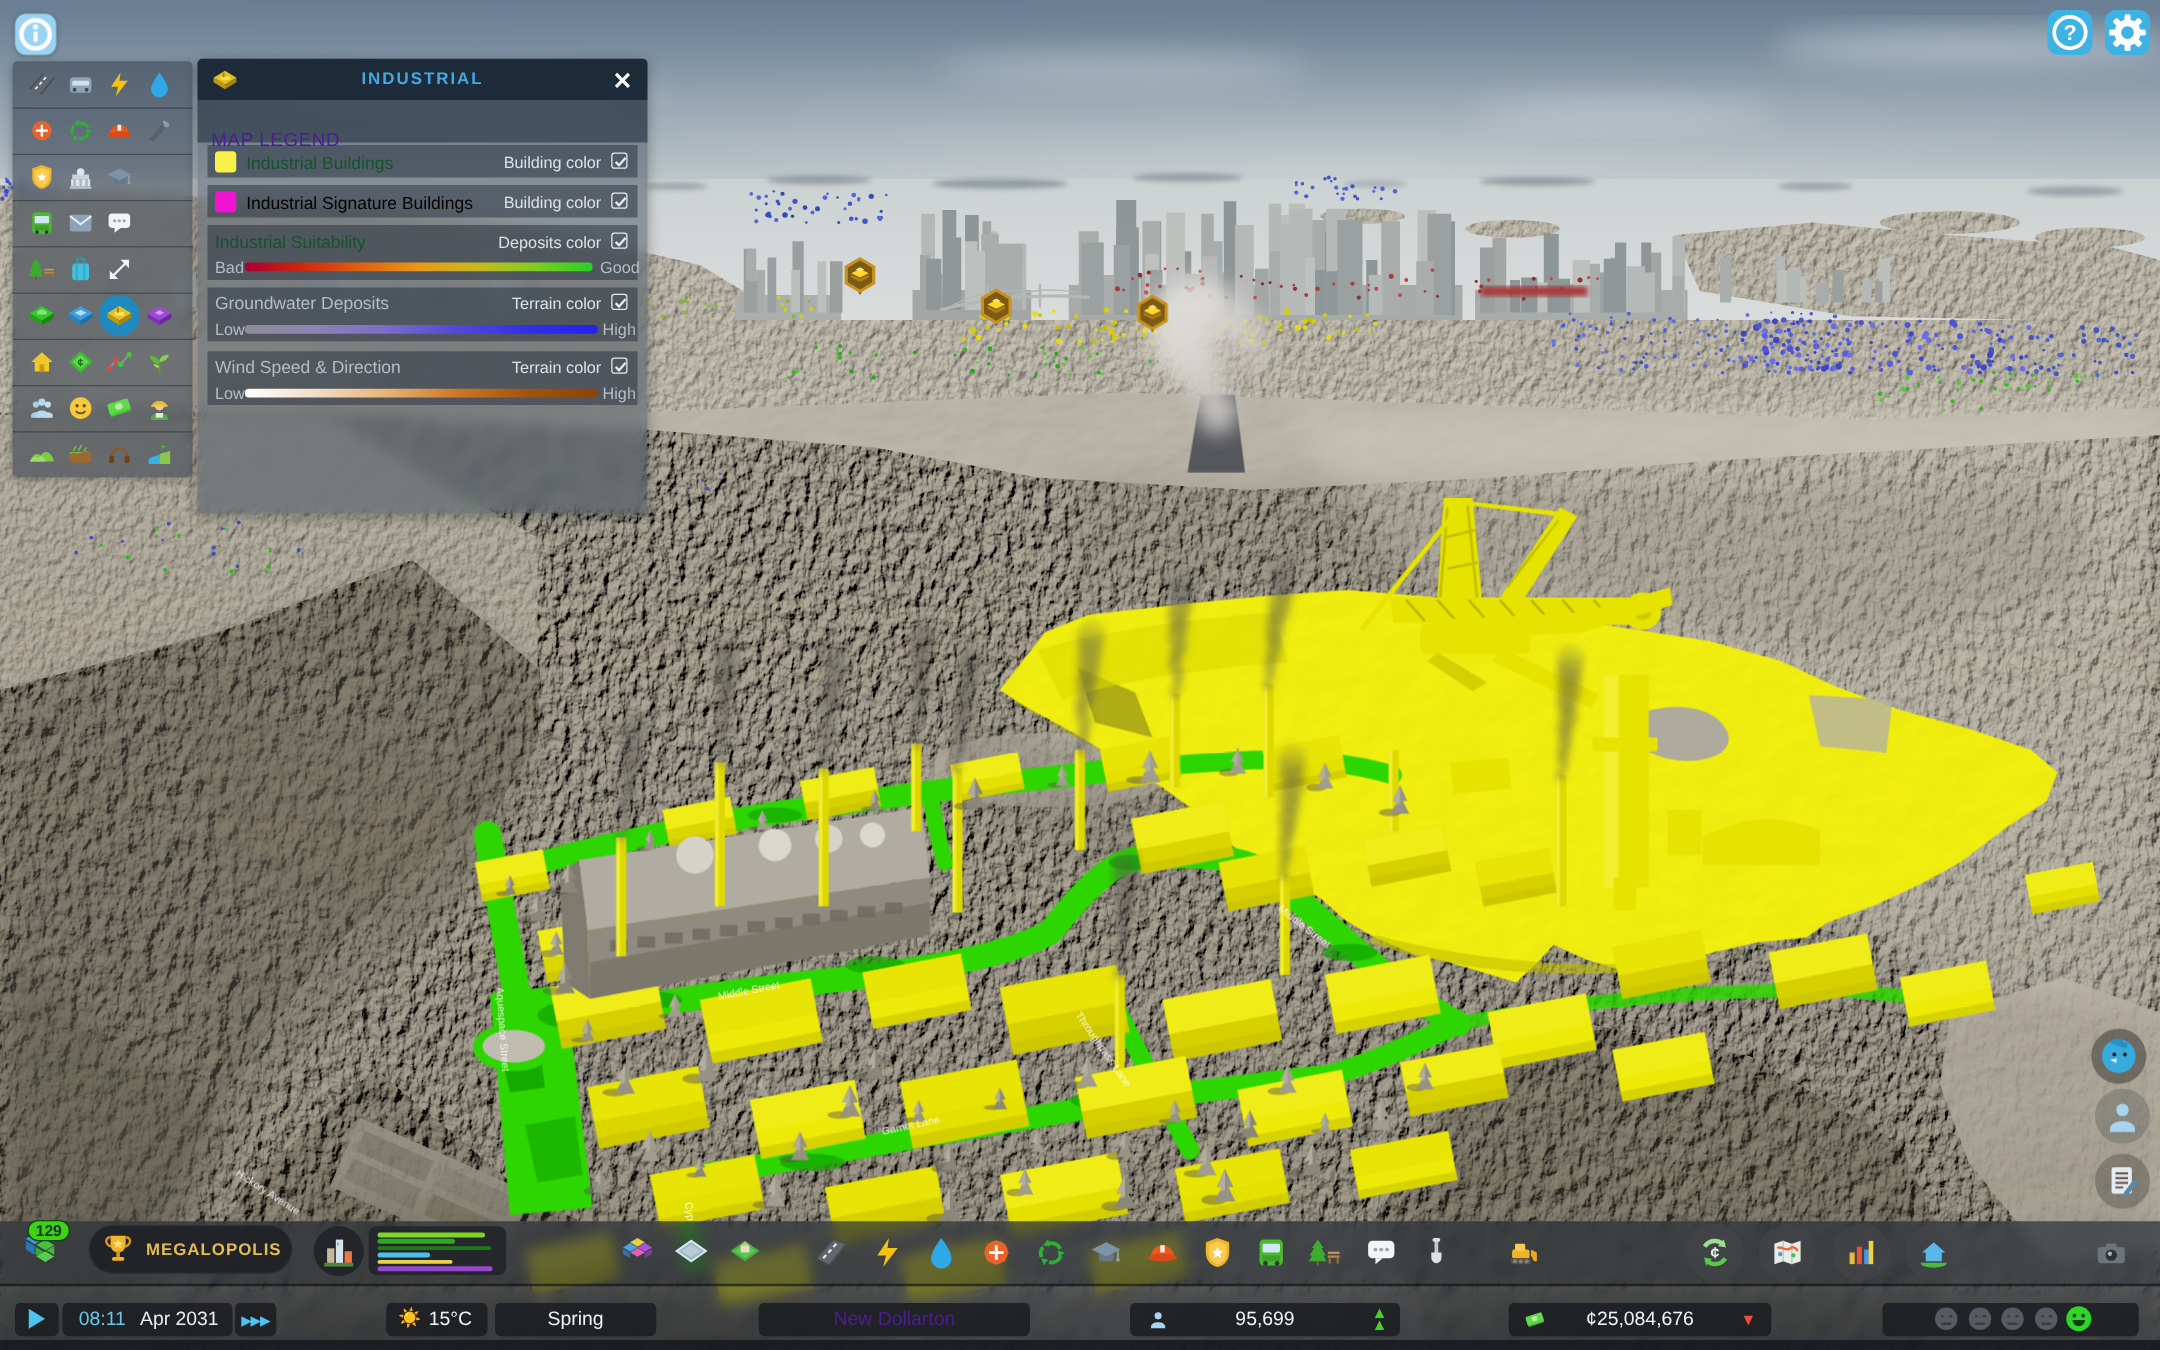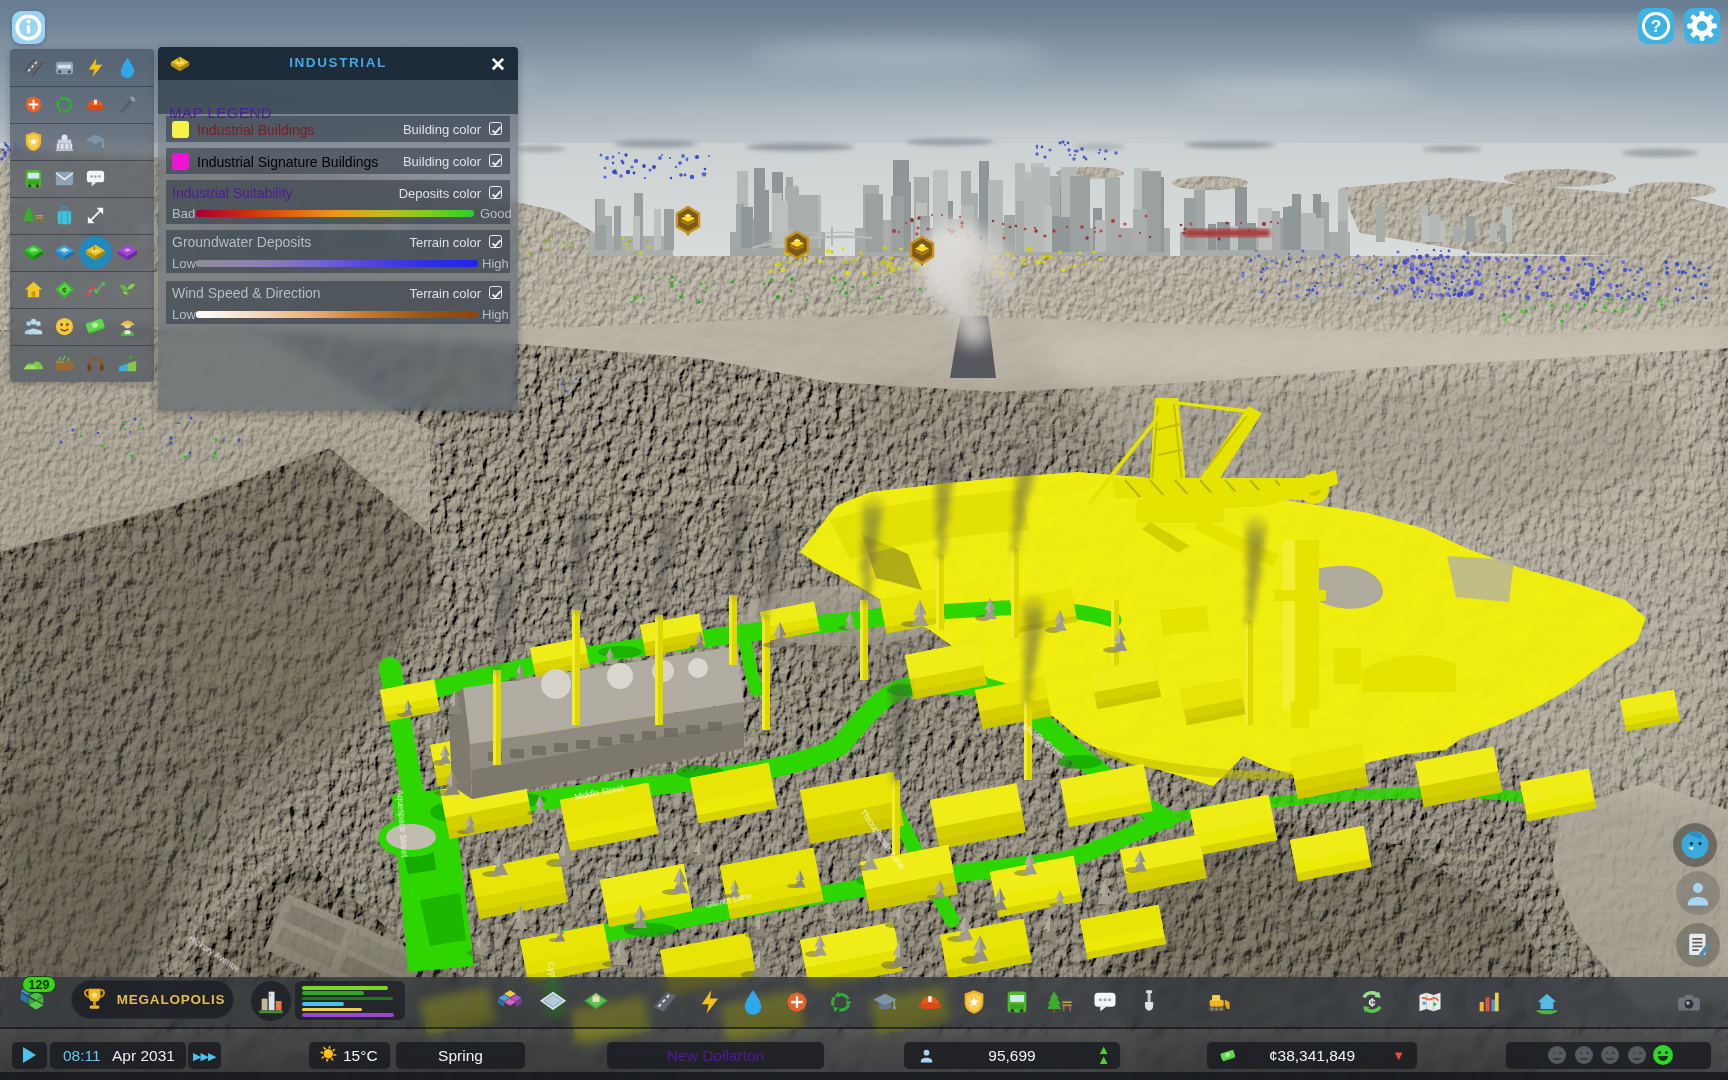--- a/index.html
+++ b/index.html
@@ -1894,36 +1894,36 @@
           <path d="M8,9 h8 v3 h-8 Z" fill="#f8e060"></path>
           <rect x="10" y="5.5" width="1.6" height="4" fill="#a88408"></rect>
         </svg></div>
   <div style="position:absolute;left:0;top:8px;width:100%;text-align:center;color:#41aae3;font-size:13.5px;font-weight:bold;letter-spacing:1.6px;">INDUSTRIAL</div>
   <div style="position:absolute;right:12px;top:6px;color:#fff;font-size:19px;font-weight:bold;">✕</div>
   <div style="position:absolute;left:0;top:33px;width:100%;height:34px;background:rgba(28,41,56,0.55);"></div>
   <div style="position:absolute;left:11px;top:41px;color:#4c1d95;font-size:15px;letter-spacing:0.5px;margin-top:16px;">MAP LEGEND</div>
 
   <div style="position:absolute;left:8px;top:68.5px;width:344px;height:26.5px;background:rgba(36,46,58,0.5);"></div>
   <div style="position:absolute;left:14px;top:74px;width:17px;height:17px;background:#f8f148;border-radius:3px;"></div>
-  <div style="position:absolute;left:39px;top:74.5px;color:#7f1d1d;font-size:14px;">Industrial Buildings</div>
+  <div style="position:absolute;left:39px;top:74.5px;color:#14532d;font-size:14px;">Industrial Buildings</div>
   <div style="position:absolute;left:233px;top:75px;width:90px;text-align:right;color:#dde2e6;font-size:13px;">Building color</div>
   <div style="position:absolute;left:331px;top:75px;width:13px;height:13px;border:1.6px solid #e8ecef;border-radius:2.5px;"><svg width="13" height="13" viewBox="0 0 13 13">
           <path d="M2.5,6.5 L5.2,9.2 L10.5,3.2" stroke="#e8ecef" stroke-width="1.8" fill="none"></path>
         </svg></div>
 
   <div style="position:absolute;left:8px;top:100.5px;width:344px;height:26.5px;background:rgba(36,46,58,0.5);"></div>
   <div style="position:absolute;left:14px;top:106px;width:17px;height:17px;background:#f014d2;border-radius:3px;"></div>
   <div style="position:absolute;left:39px;top:106.5px;color:#000000;font-size:14px;">Industrial Signature Buildings</div>
   <div style="position:absolute;left:233px;top:107px;width:90px;text-align:right;color:#dde2e6;font-size:13px;">Building color</div>
   <div style="position:absolute;left:331px;top:107px;width:13px;height:13px;border:1.6px solid #e8ecef;border-radius:2.5px;"><svg width="13" height="13" viewBox="0 0 13 13">
           <path d="M2.5,6.5 L5.2,9.2 L10.5,3.2" stroke="#e8ecef" stroke-width="1.8" fill="none"></path>
         </svg></div>
 
   <div style="position:absolute;left:8px;top:133px;width:344px;height:43.5px;background:rgba(36,46,58,0.5);"></div>
-  <div style="position:absolute;left:14px;top:137.5px;color:#4c1d95;font-size:14px;">Industrial Suitability</div>
+  <div style="position:absolute;left:14px;top:137.5px;color:#14532d;font-size:14px;">Industrial Suitability</div>
   <div style="position:absolute;left:228px;top:138.5px;width:95px;text-align:right;color:#dde2e6;font-size:13px;">Deposits color</div>
   <div style="position:absolute;left:331px;top:138.5px;width:13px;height:13px;border:1.6px solid #e8ecef;border-radius:2.5px;"><svg width="13" height="13" viewBox="0 0 13 13">
           <path d="M2.5,6.5 L5.2,9.2 L10.5,3.2" stroke="#e8ecef" stroke-width="1.8" fill="none"></path>
         </svg></div>
   <div style="position:absolute;left:14px;top:159px;color:#b6bdc4;font-size:13px;">Bad</div>
   <div style="position:absolute;left:38px;top:163px;width:278px;height:7px;border-radius:3px;background:linear-gradient(90deg,#a80030,#cc2810,#e06010,#e89818,#c8b820,#80cc20,#28d028);"></div>
   <div style="position:absolute;left:322px;top:159px;color:#b6bdc4;font-size:13px;">Good</div>
 
   <div style="position:absolute;left:8px;top:182.5px;width:344px;height:43.5px;background:rgba(36,46,58,0.5);"></div>
   <div style="position:absolute;left:14px;top:187px;color:#b6bdc4;font-size:14px;">Groundwater Deposits</div>
@@ -2199,21 +2199,21 @@
       <div style="position:absolute;right:10px;top:3px;color:#4cd028;font-size:13px;line-height:10px;">▲<br>▲</div>
     </div>
 <div style="position:absolute;left:1207px;top:1041.5px;width:210px;height:27px;background:rgba(24,27,32,0.82);border-radius:5px;">
       <div style="position:absolute;left:12px;top:5px;width:18px;height:18px;"><svg width="18" height="18" viewBox="0 0 24 24">
           <g transform="rotate(-18 12 12)">
             <rect x="3" y="8" width="18" height="9" rx="1.5" fill="#4cc23c"></rect>
             <rect x="3" y="6" width="18" height="9" rx="1.5" fill="#62d84e"></rect>
             <ellipse cx="12" cy="10.5" rx="3.2" ry="2.6" fill="#b8f0a0"></ellipse>
           </g>
         </svg></div>
-      <div style="position:absolute;left:0;top:5px;width:100%;text-align:center;color:#f2f4f6;font-size:15.5px;">¢38,341,849</div>
+      <div style="position:absolute;left:0;top:5px;width:100%;text-align:center;color:#f2f4f6;font-size:15.5px;">¢25,084,676</div>
       <div style="position:absolute;right:12px;top:6px;color:#e8503c;font-size:13px;">▼</div>
     </div>
 <div style="position:absolute;left:1506px;top:1041.5px;width:205px;height:27px;background:rgba(24,27,32,0.82);border-radius:5px;">
       <div style="position:absolute;left:42px;top:4px;width:18px;height:18px;border-radius:50%;background:#565b62;">
         <div style="position:absolute;left:4.5px;top:6px;width:2.5px;height:2.5px;border-radius:50%;background:#383c42;"></div>
         <div style="position:absolute;left:11px;top:6px;width:2.5px;height:2.5px;border-radius:50%;background:#383c42;"></div>
         <div style="position:absolute;left:5px;top:12px;width:8px;height:2px;border-radius:1px;background:#383c42;"></div>
       </div>
       <div style="position:absolute;left:69px;top:4px;width:18px;height:18px;border-radius:50%;background:#565b62;">
         <div style="position:absolute;left:4.5px;top:6px;width:2.5px;height:2.5px;border-radius:50%;background:#383c42;"></div>

